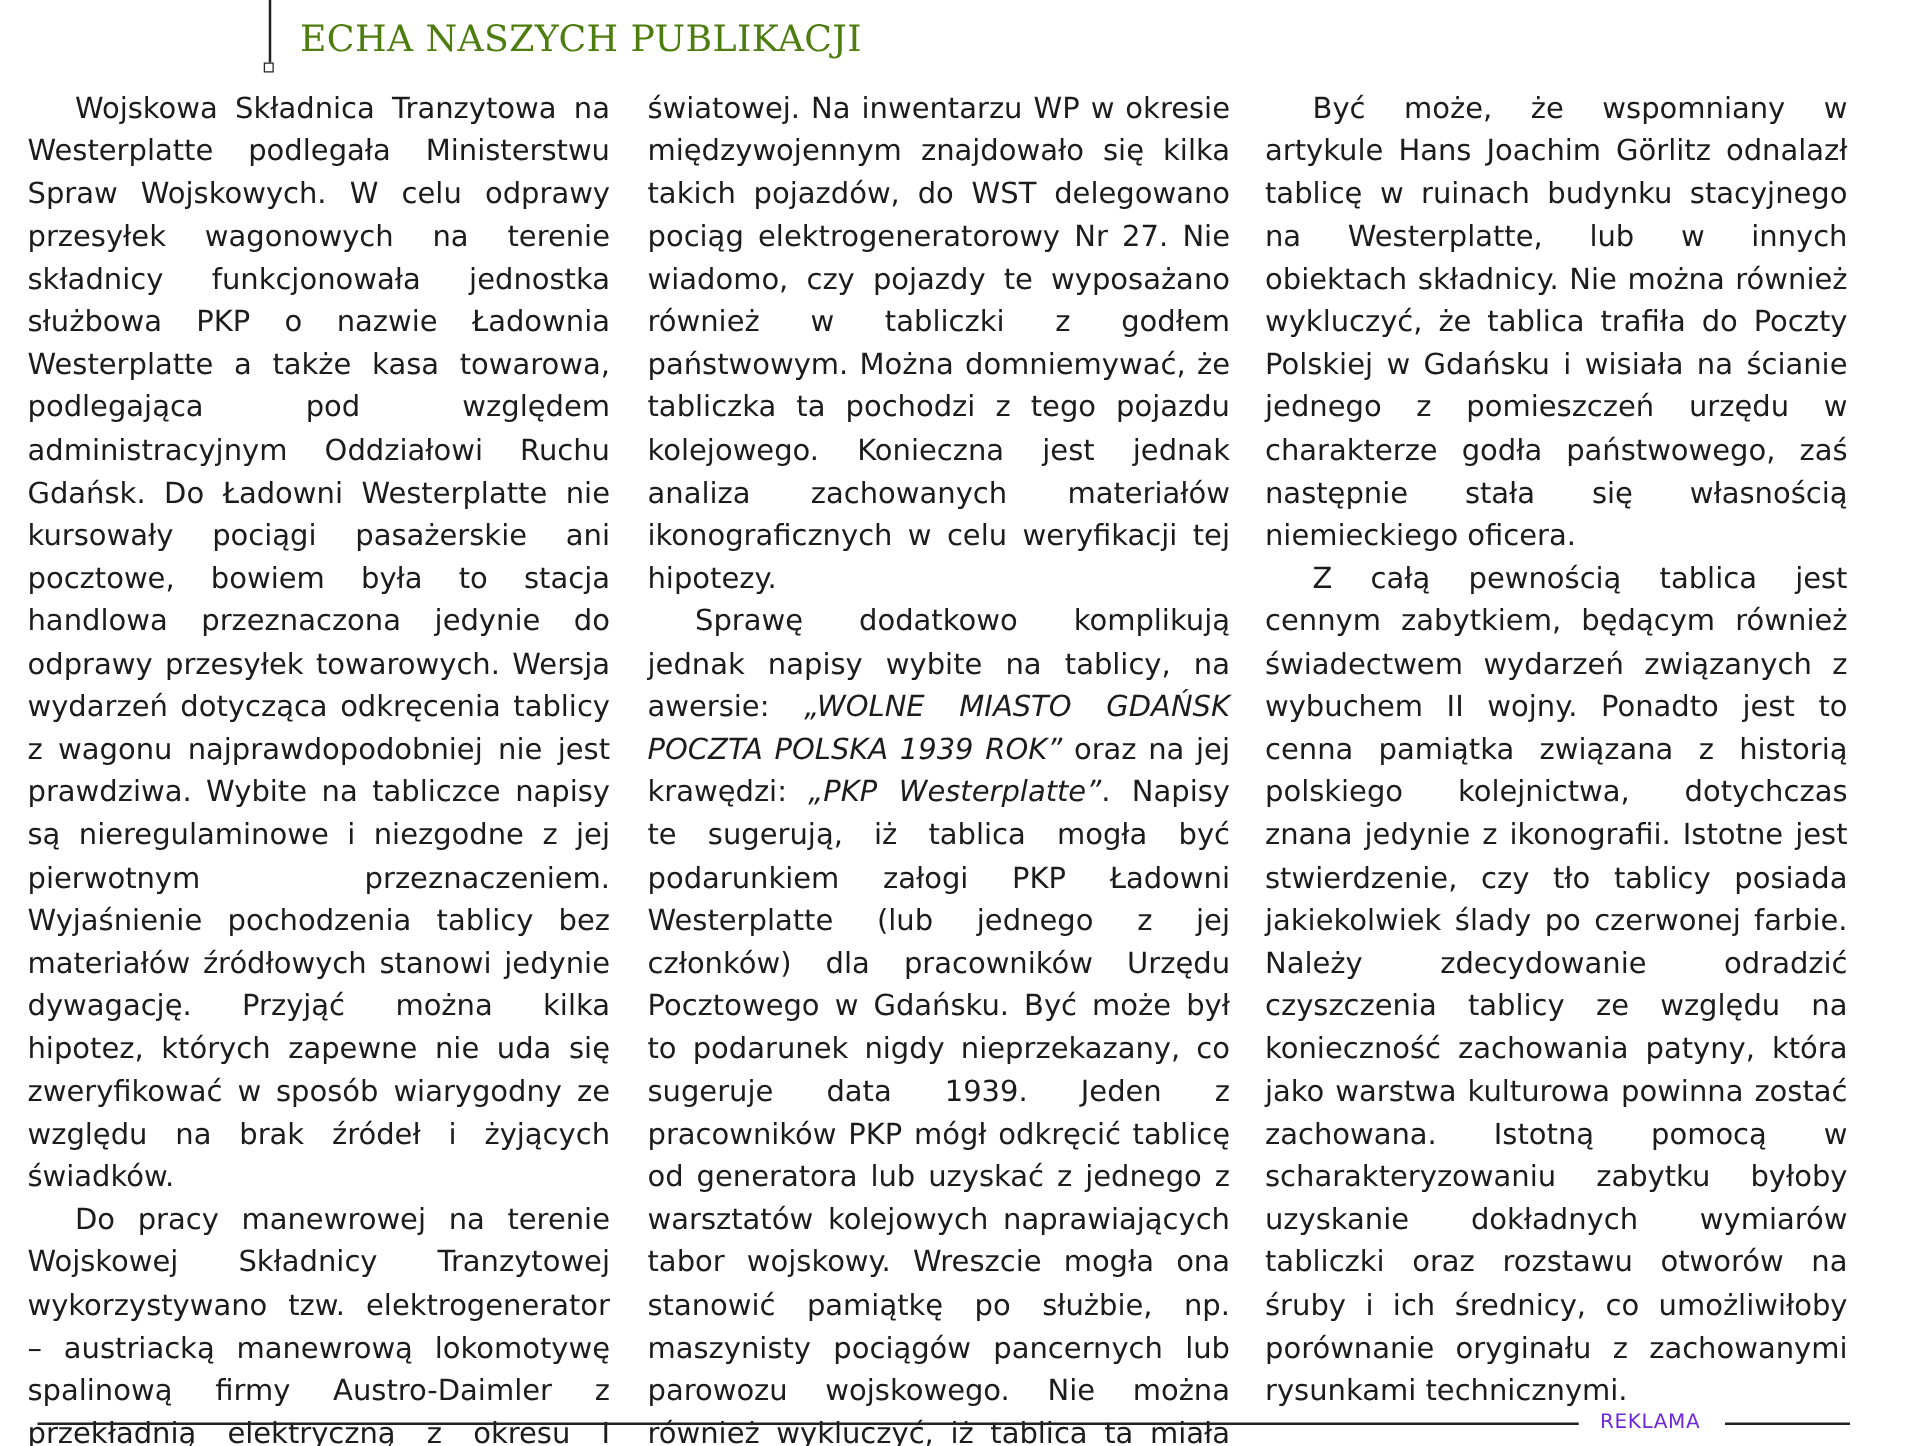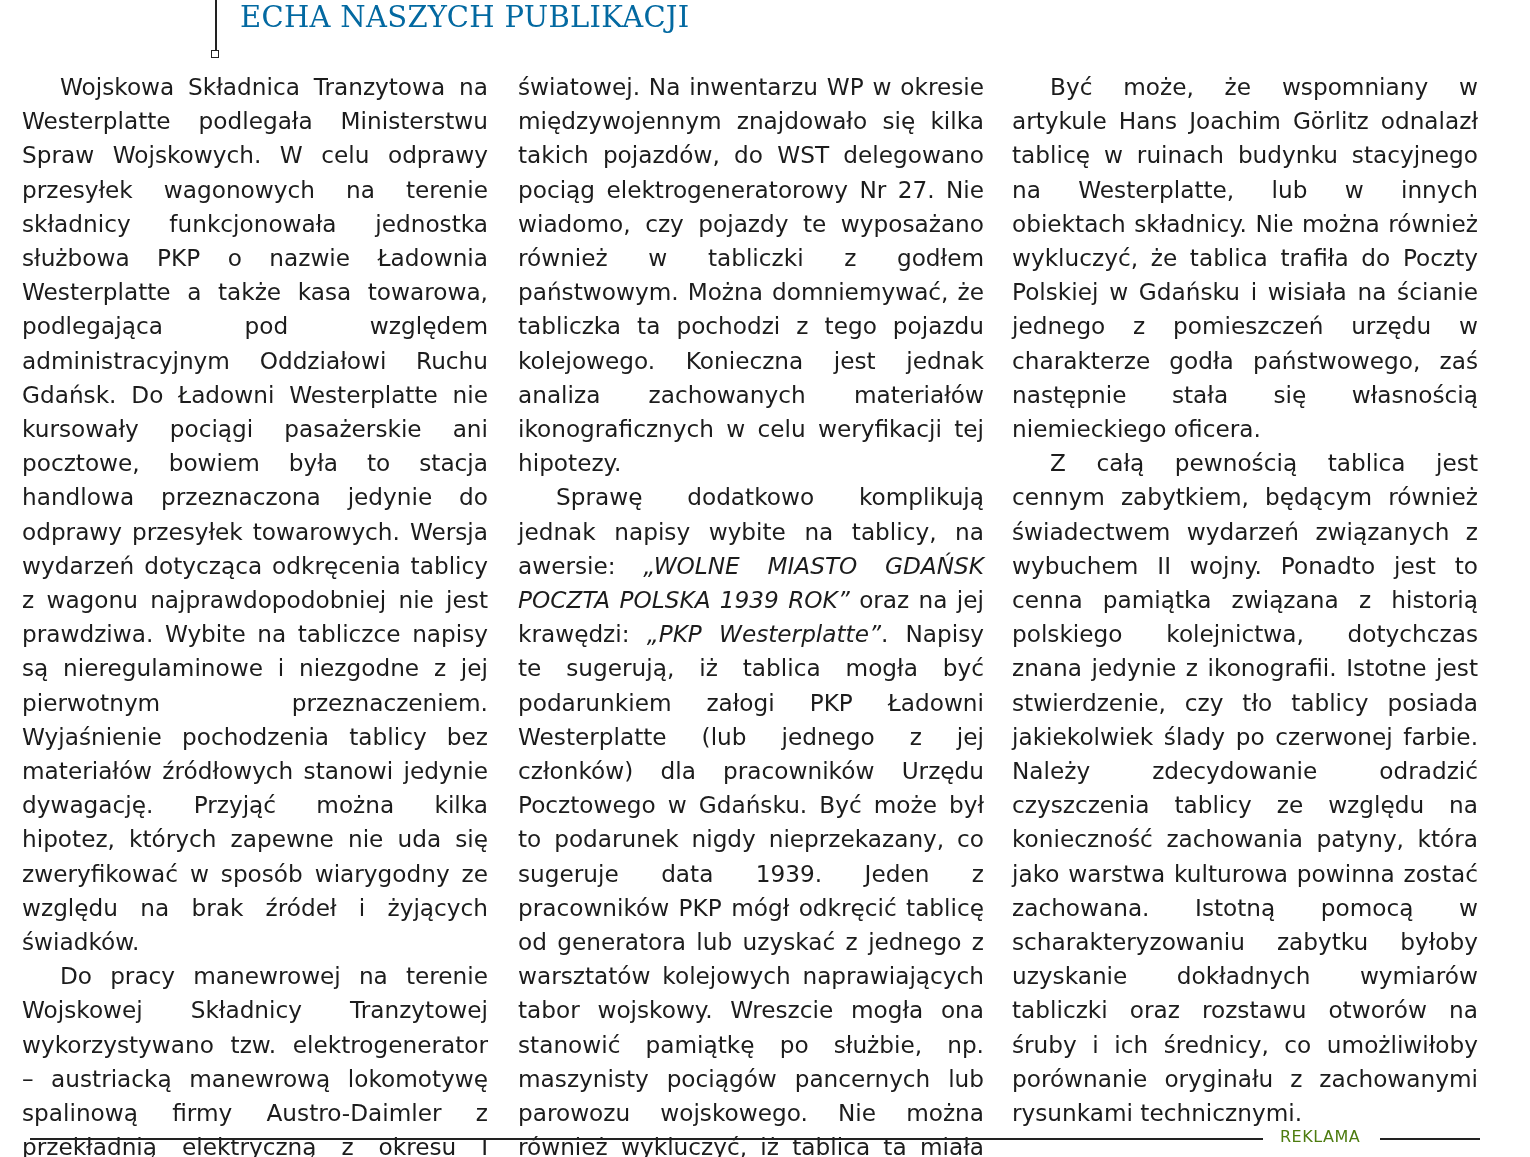--- a/index.html
+++ b/index.html
@@ -1,29 +1,29 @@
 <!DOCTYPE html>
 <html><head>
 <meta charset="utf-8">
 <style>
   html,body{margin:0;padding:0;background:#fff;}
   body{width:1530px;height:1157px;position:relative;overflow:hidden;font-family:"DejaVu Sans",sans-serif;color:#1c1c1c;}
   .vline{position:absolute;left:215px;top:0;width:2px;height:52px;background:#222;}
   .vdot{position:absolute;left:211px;top:50px;width:6px;height:6px;border:1px solid #222;background:#fff;}
-  .title{position:absolute;left:240px;top:0;font-family:"DejaVu Serif",serif;font-size:29px;letter-spacing:0.3px;color:#0369a1;}
+  .title{position:absolute;left:240px;top:14px;font-family:"DejaVu Serif",serif;font-size:29px;letter-spacing:0.3px;color:#4d7c0f;}
   .col{position:absolute;top:70px;font-size:23.2px;line-height:34.2px;text-align:justify;}
   .col p{margin:0;}
   .c1{left:22px;width:466px;}
   .c2{left:518px;width:466px;}
   .c3{left:1012px;width:466px;}
   .ind{text-indent:38px;}
   .it{font-style:italic;}
   .rule1{position:absolute;left:30px;top:1138px;width:1233px;height:2px;background:#222;}
   .rule2{position:absolute;left:1380px;top:1138px;width:100px;height:2px;background:#222;}
-  .reklama{position:absolute;left:1280px;top:1127px;font-size:16px;color:#4d7c0f;letter-spacing:0.5px;}
+  .reklama{position:absolute;left:1280px;top:1127px;font-size:16px;color:#6d28d9;letter-spacing:0.5px;}
 </style>
 </head>
 <body>
 
 <div class="vline"></div>
 <div class="vdot"></div>
 <div class="title">ECHA NASZYCH PUBLIKACJI</div>
 
 <div class="col c1">
   <p class="ind">Wojskowa Składnica Tranzytowa na Westerplatte podlegała Ministerstwu Spraw Wojskowych. W celu odprawy przesyłek wagonowych na terenie składnicy funkcjonowała jednostka służbowa PKP o nazwie Ładownia Westerplatte a także kasa towarowa, podlegająca pod względem administracyjnym Oddziałowi Ruchu Gdańsk. Do Ładowni Westerplatte nie kursowały pociągi pasażerskie ani pocztowe, bowiem była to stacja handlowa przeznaczona jedynie do odprawy przesyłek towarowych. Wersja wydarzeń dotycząca odkręcenia tablicy z wagonu najprawdopodobniej nie jest prawdziwa. Wybite na tabliczce napisy są nieregulaminowe i niezgodne z jej pierwotnym przeznaczeniem. Wyjaśnienie pochodzenia tablicy bez materiałów źródłowych stanowi jedynie dywagację. Przyjąć można kilka hipotez, których zapewne nie uda się zweryfikować w sposób wiarygodny ze względu na brak źródeł i żyjących świadków.</p>

